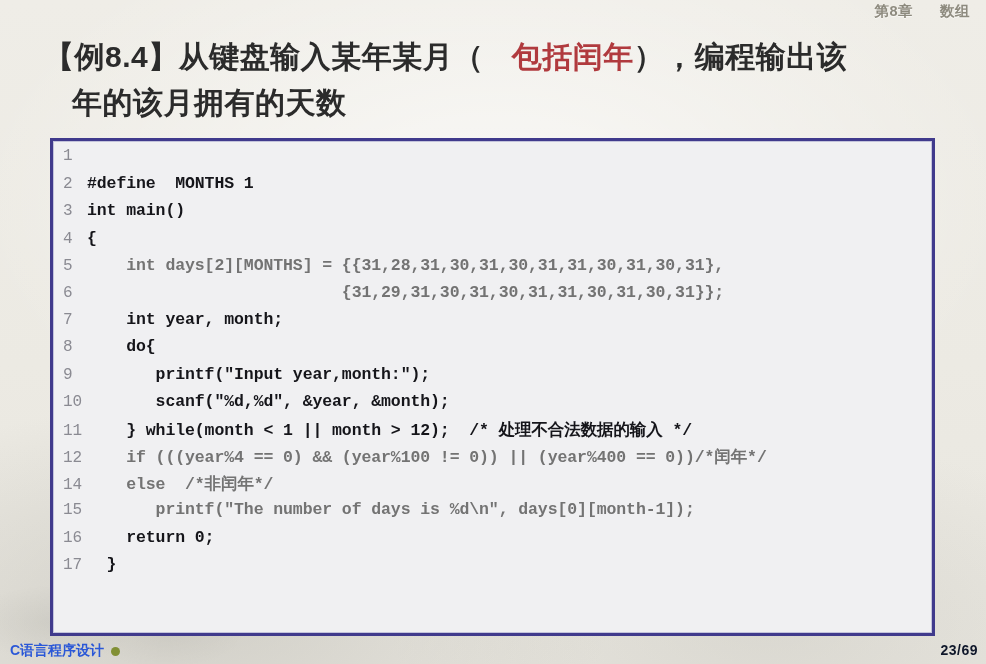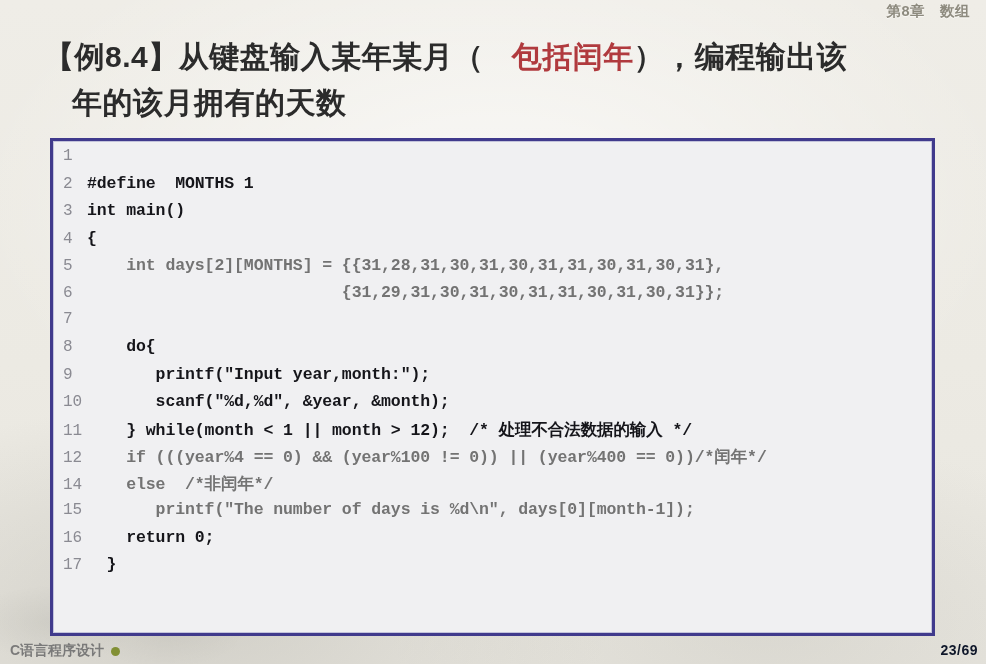--- a/index.html
+++ b/index.html
@@ -40,21 +40,21 @@
     pointer-events: none;
   }
 
   
   .header {
     position: absolute;
     top: 2px;
     right: 16px;
     display: flex;
     align-items: flex-end;
-    gap: 15px;
+    gap: 27px;
     color: #8d8a7e;
     font-size: 14.5px;
     font-weight: 700;
     letter-spacing: 0.5px;
     text-shadow: 0 1px 0 rgba(255,255,255,0.6);
   }
 
   
   .title {
     position: absolute;
@@ -112,21 +112,21 @@
   .codetext.red { color: #737373; }
 
   
   .footer-left {
     position: absolute;
     left: 10px;
     bottom: 4px;
     display: flex;
     align-items: center;
     gap: 7px;
-    color: #737373;
+    color: #1d4ed8;
     font-size: 14px;
     font-weight: 600;
     opacity: 0.92;
   }
   .footer-dot {
     width: 9px;
     height: 9px;
     border-radius: 50%;
     background: #7a8a28;
     display: inline-block;
@@ -158,21 +158,21 @@
 </div>
 
 <div class="code-box" style="border-color: rgb(64, 58, 140); background: rgb(240, 240, 242);">
   <div class="code-inner">
       <div class="code-line"><span class="lineno">1</span></div>
       <div class="code-line"><span class="lineno">2</span><span class="codetext">#define  MONTHS 1</span></div>
       <div class="code-line"><span class="lineno">3</span><span class="codetext">int main()</span></div>
       <div class="code-line"><span class="lineno">4</span><span class="codetext">{</span></div>
       <div class="code-line"><span class="lineno">5</span><span class="codetext red">    int days[2][MONTHS] = {{31,28,31,30,31,30,31,31,30,31,30,31},</span></div>
       <div class="code-line"><span class="lineno">6</span><span class="codetext red">                          {31,29,31,30,31,30,31,31,30,31,30,31}};</span></div>
-      <div class="code-line"><span class="lineno">7</span></div>
+      <div class="code-line"><span class="lineno">7</span><span class="codetext">    int year, month;</span></div>
       <div class="code-line"><span class="lineno">8</span><span class="codetext">    do{</span></div>
       <div class="code-line"><span class="lineno">9</span><span class="codetext">       printf("Input year,month:");</span></div>
       <div class="code-line"><span class="lineno">10</span><span class="codetext">       scanf("%d,%d", &amp;year, &amp;month);</span></div>
       <div class="code-line"><span class="lineno">11</span><span class="codetext">    } while(month &lt; 1 || month &gt; 12);  /* 处理不合法数据的输入 */</span></div>
       <div class="code-line"><span class="lineno">12</span><span class="codetext red">    if (((year%4 == 0) &amp;&amp; (year%100 != 0)) || (year%400 == 0))/*闰年*/</span></div>
       <div class="code-line"><span class="lineno">14</span><span class="codetext red">    else  /*非闰年*/</span></div>
       <div class="code-line"><span class="lineno">15</span><span class="codetext red">       printf("The number of days is %d\n", days[0][month-1]);</span></div>
       <div class="code-line"><span class="lineno">16</span><span class="codetext">    return 0;</span></div>
       <div class="code-line"><span class="lineno">17</span><span class="codetext">  }</span></div>
     </div>

